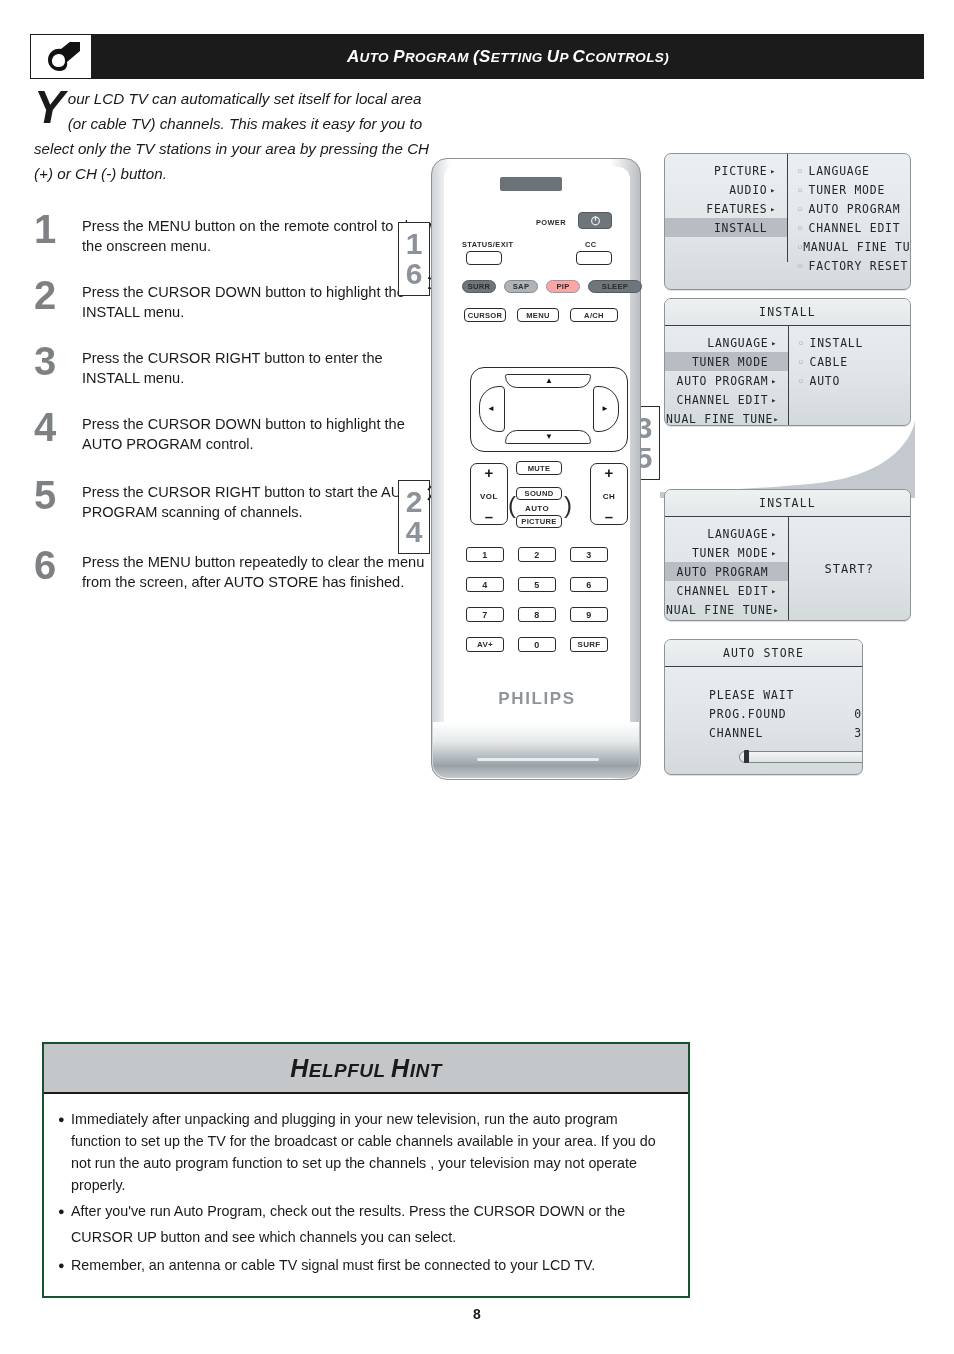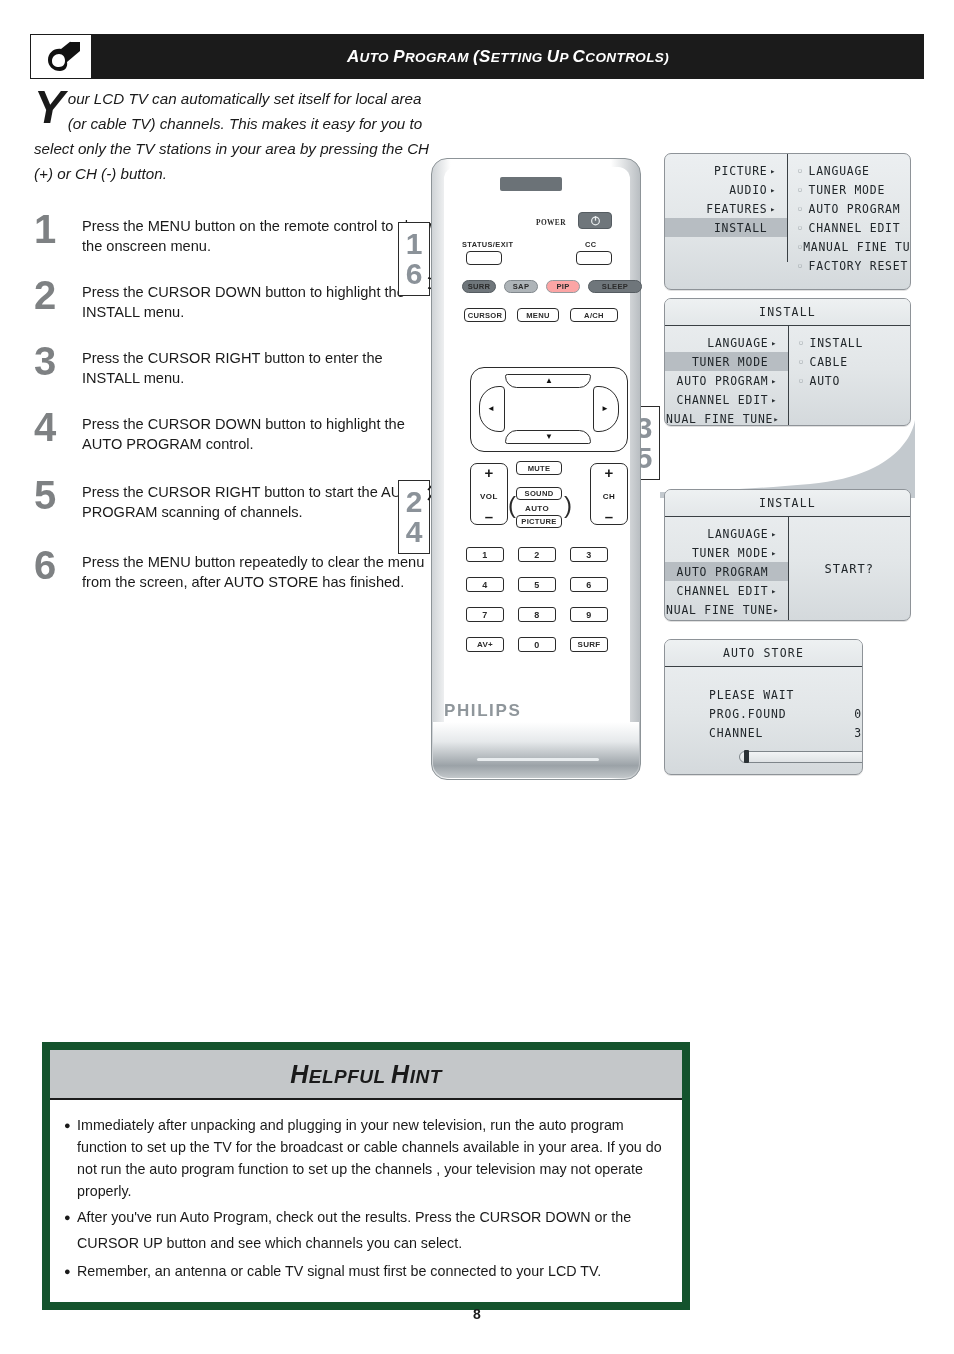--- a/index.html
+++ b/index.html
@@ -56,21 +56,21 @@
   .cursorpad{position:absolute;left:26px;top:200px;width:158px;height:85px;border:1.4px solid #2b2b2b;border-radius:14px;background:#fff;box-sizing:border-box;}
   .cp-seg{position:absolute;background:#fff;border:1.2px solid #2b2b2b;box-sizing:border-box;}
   .cp-arrow{position:absolute;font-size:8px;color:#111;line-height:8px;}
 
   .volch{position:absolute;width:38px;height:62px;border:1.3px solid #2b2b2b;border-radius:7px;box-sizing:border-box;background:#fff;
      display:flex;flex-direction:column;align-items:center;justify-content:space-between;padding:3px 0;}
   .volch .pl{font-size:15px;line-height:12px;font-weight:600;}
   .volch .nm{font-size:8px;font-weight:bold;letter-spacing:.5px;}
   .volch .mn{font-size:15px;line-height:8px;font-weight:600;}
 
-  .philips{position:absolute;left:0;right:0;top:534px;text-align:left;font-size:17px;font-weight:bold;color:#8f969b;letter-spacing:1.6px;}
+  .philips{position:absolute;left:0;right:0;top:522px;text-align:center;font-size:17px;font-weight:bold;color:#8f969b;letter-spacing:1.6px;}
   .remote-foot{position:absolute;left:1px;right:1px;bottom:1px;height:56px;border-radius:0 0 15px 15px;
       background:linear-gradient(180deg,#ffffff 0%,#e6e9eb 35%,#9ba2a7 78%,#c3c8cb 100%);}
   .foot-line{position:absolute;left:44px;bottom:17px;width:122px;height:3px;background:#e9edef;border-radius:2px;}
 
   
   .osd{position:absolute;border:1px solid #8e9398;border-radius:7px;box-sizing:border-box;
      background:linear-gradient(180deg,#eceff1 0%,#e2e6e8 55%,#d4d9dc 100%);
      font-family:"DejaVu Sans Mono", monospace;box-shadow:0 1px 0 rgba(0,0,0,.12);overflow:hidden;}
   .osd-title{height:26px;display:flex;align-items:center;justify-content:center;
      font-size:11.5px;letter-spacing:1.2px;color:#23282b;border-bottom:1.6px solid #3a4044;
@@ -93,21 +93,21 @@
   .as-line{display:flex;font-size:11.4px;letter-spacing:.9px;color:#20262a;height:19px;align-items:center;}
   .as-line .lab{width:128px;}
   .as-line .val{width:60px;text-align:right;}
   .as-bar{position:absolute;left:74px;top:84px;width:160px;height:10px;border:1px solid #7e858a;border-radius:6px;
       background:linear-gradient(180deg,#f2f4f5,#dfe3e5);}
   .as-knob{position:absolute;left:4px;top:-2px;width:5px;height:13px;background:#2b3135;border-radius:1px;}
 
   .swoosh{position:absolute;left:660px;top:420px;width:255px;height:78px;overflow:hidden;}
 
   
-  .hint{position:absolute;left:42px;top:1042px;width:648px;border:8px solid #14532d;box-sizing:border-box;background:#fff;}
+  .hint{position:absolute;left:42px;top:1042px;width:648px;border:2px solid #14532d;box-sizing:border-box;background:#fff;}
   .hint-head{height:48px;background:#c4c7c9;border-bottom:2px solid #1b1b1b;display:flex;align-items:center;justify-content:center;}
   .hint-title{font-size:25px;font-weight:bold;font-style:italic;letter-spacing:.5px;color:#1a1a1a;}
   .hint-title .sm{font-size:19px;}
   .hint-body{padding:14px 18px 16px 14px;}
   .hint-item{display:flex;font-size:14.3px;line-height:22px;color:#1a1a1a;margin-bottom:2px;}
   .hint-item .bt{width:13px;flex:0 0 13px;font-size:11px;line-height:22px;}
   .hint-item .tx{flex:1;}
 
   .pagenum{position:absolute;left:0;right:0;top:1306px;text-align:center;font-size:14px;font-weight:bold;color:#1a1a1a;}
 </style>
@@ -181,21 +181,21 @@
     <polyline points="428,278 540,303 428,288" fill="none" stroke="#1b1b1b" stroke-width="1.6"></polyline>
     <polyline points="428,490 478,430 428,500" fill="none" stroke="#1b1b1b" stroke-width="1.6"></polyline>
     <polyline points="628,412 590,400 628,420" fill="none" stroke="#1b1b1b" stroke-width="1.6"></polyline>
   </svg>
 
   <div class="remote-wrap">
     <div class="remote-body">
       <div class="remote-inner">
         <div class="ir-window"></div>
 
-        <div class="lbl" style="left:92px;top:51px;font-family:Liberation Serif, serif;">POWER</div>
+        <div class="lbl" style="left:92px;top:51px;">POWER</div>
         <div class="power-key" style="left:134px;top:45px;">
           <svg width="11" height="11" viewBox="0 0 12 12">
               <circle cx="6" cy="6.5" r="4.2" fill="none" stroke="#e9edef" stroke-width="1.3"></circle>
               <rect x="5.3" y="1.2" width="1.4" height="5" fill="#e9edef"></rect>
             </svg>
         </div>
 
         <div class="lbl" style="left:18px;top:73px;">STATUS/EXIT</div>
         <div class="key" style="left:22px;top:84px;width:36px;height:14px;"></div>
 

